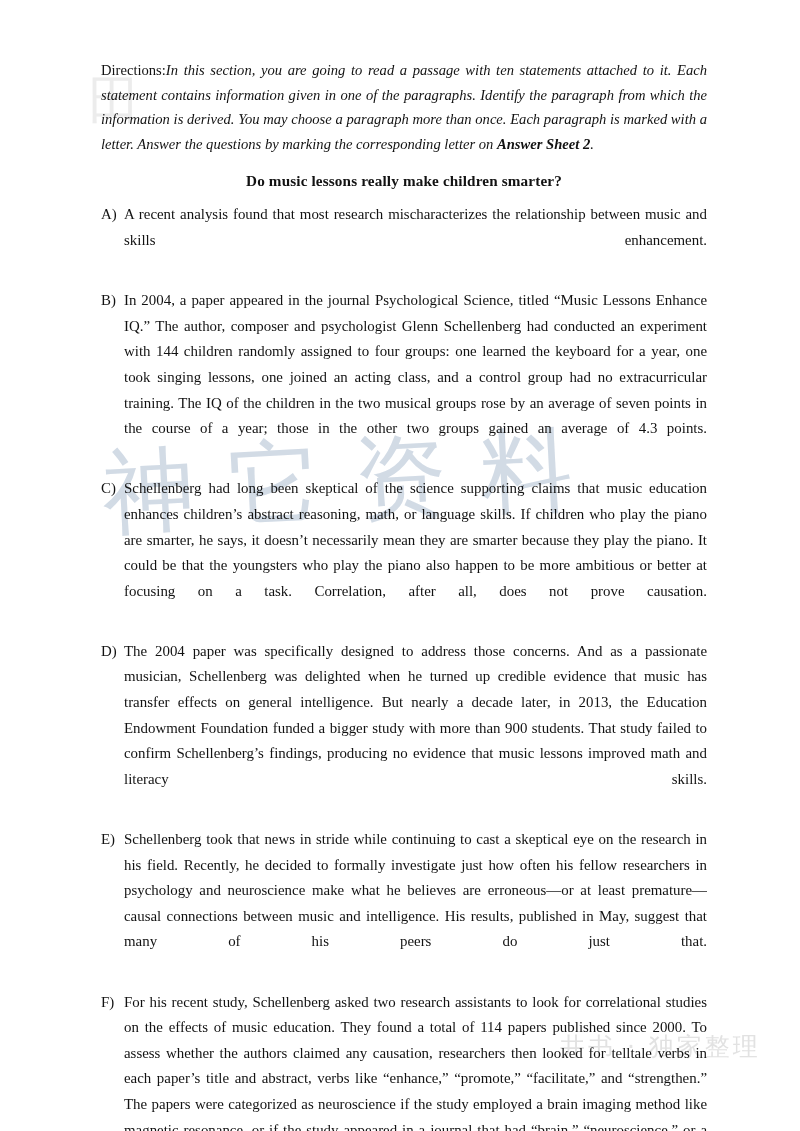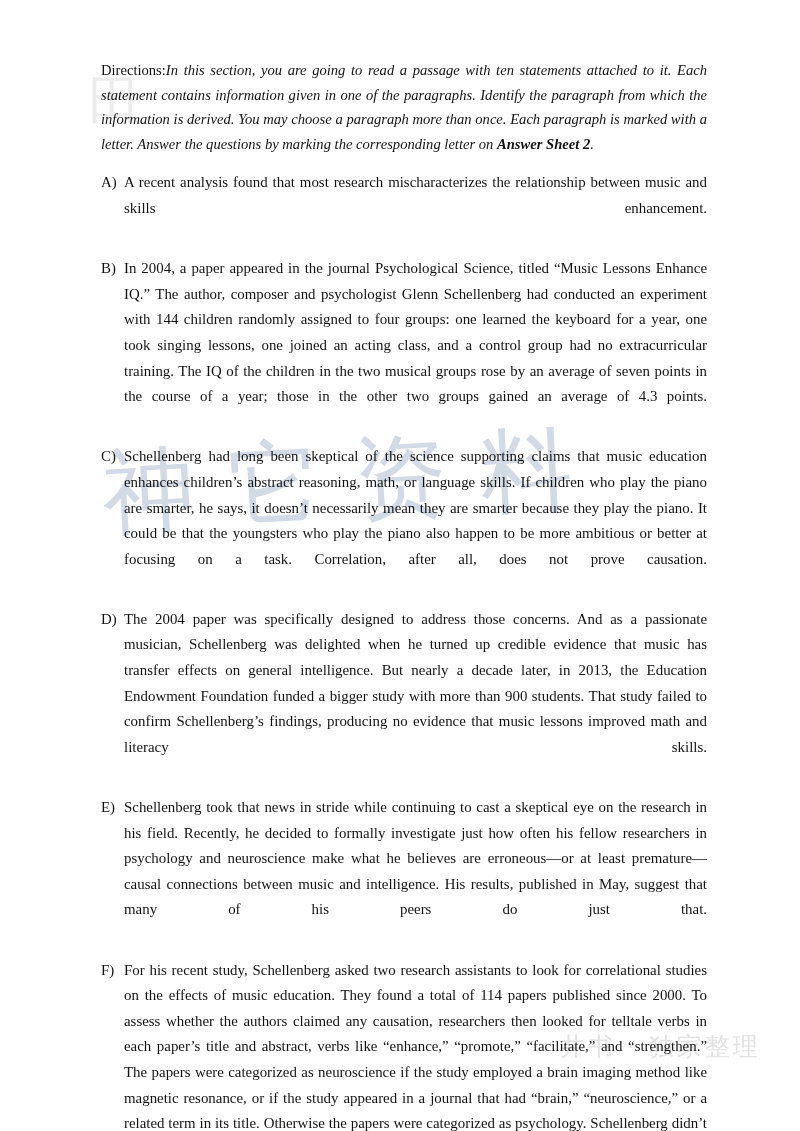--- a/index.html
+++ b/index.html
@@ -172,20 +172,21 @@
     <div class="wm-brand">井书 · 独家整理</div>
   </div>
 
   <div id="content">
 
 
     <p class="directions">
       <span class="d-label">Directions:</span><span>In this section, you are going to read a passage with ten statements attached to it. Each statement contains information given in one of the paragraphs. Identify the paragraph from which the information is derived. You may choose a paragraph more than once. Each paragraph is marked with a letter. Answer the questions by marking the corresponding letter on </span><span class="d-tail">Answer Sheet 2</span><span>.</span>
     </p>
 
+    <div class="article-title">Do music lessons really make children smarter?</div>
 
     <div class="para">
       <span class="marker">A)</span>
       <span class="ptext">A recent analysis found that most research mischaracterizes the relationship between music and skills enhancement.</span>
     </div>
 
     <div class="para">
       <span class="marker">B)</span>
       <span class="ptext">In 2004, a paper appeared in the journal Psychological Science, titled “Music Lessons Enhance IQ.” The author, composer and psychologist Glenn Schellenberg had conducted an experiment with 144 children randomly assigned to four groups: one learned the keyboard for a year, one took singing lessons, one joined an acting class, and a control group had no extracurricular training. The IQ of the children in the two musical groups rose by an average of seven points in the course of a year; those in the other two groups gained an average of 4.3 points.</span>
     </div>

